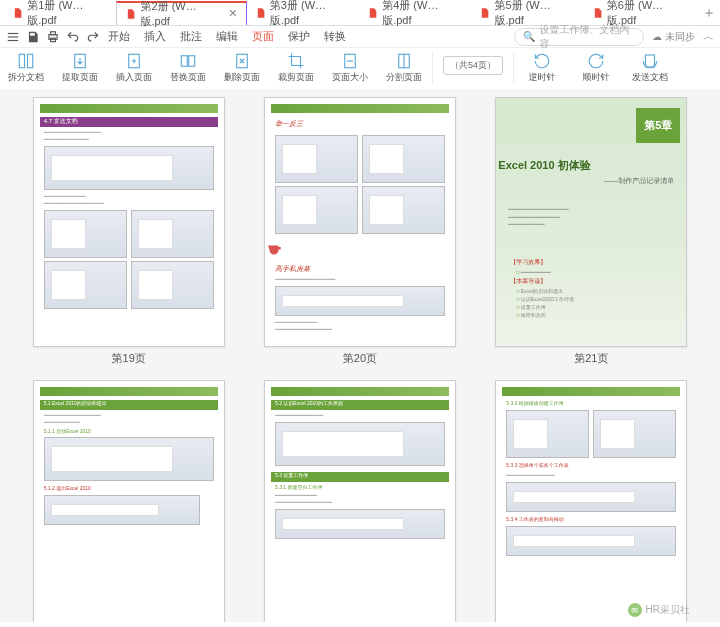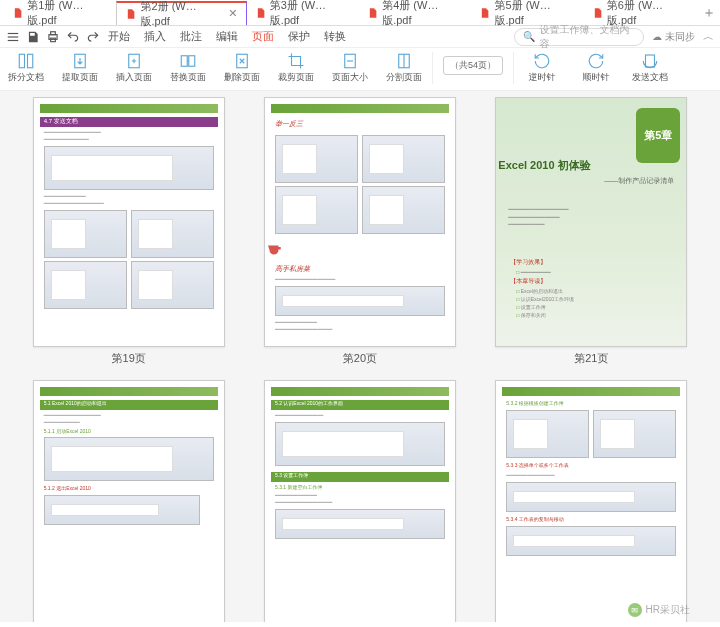--- a/index.html
+++ b/index.html
@@ -42,21 +42,21 @@
   .thumb-txt { margin: 2px 10px; font-size: 5px; color: #999; line-height: 1.4; }
   .thumb-box { margin: 3px 10px; height: 44px; background: linear-gradient(180deg,#e8ebf2,#d8dfe8); border: 1px solid #bbb; position: relative; }
   .thumb-box.small { height: 30px; }
   .thumb-box::after { content: ""; position: absolute; inset: 8px 40px 8px 6px; background: #fff; border: 1px solid #ddd; }
   .thumb-box-row { display: flex; gap: 4px; margin: 3px 10px; }
   .thumb-box-row .thumb-box { flex: 1; margin: 0; height: 48px; }
   .thumb-cup { width: 18px; height: 18px; margin: 4px auto 2px; color: #d9534f; }
   
   
   .chapter-thumb { background: linear-gradient(180deg,#d6e8d0 0%, #e1edd9 60%, #eef3ea 100%); }
-  .chapter-thumb .corner { position: absolute; right: 6px; top: 10px; background: #6aa33a; color: #fff; padding: 20px 8px; font-size: 11px; font-weight: bold; border-radius: 6px; }
+  .chapter-thumb .corner { position: absolute; right: 6px; top: 10px; background: #6aa33a; color: #fff; padding: 10px 8px; font-size: 11px; font-weight: bold; }
   .chapter-thumb .ch-title { position: absolute; top: 60px; left: 2px; right: 10px; font-size: 11px; color: #3b6b22; font-weight: bold; }
   .chapter-thumb .ch-sub { position: absolute; top: 78px; right: 12px; font-size: 7px; color: #666; }
   .chapter-thumb .ch-body { position: absolute; top: 108px; left: 12px; right: 12px; font-size: 5px; color: #888; line-height: 1.5; }
   .chapter-thumb .ch-list { position: absolute; top: 158px; left: 14px; right: 14px; }
   .chapter-thumb .ch-tag { font-size: 6px; color: #c0392b; margin: 2px 0; }
   .chapter-thumb .ch-item { font-size: 5px; color: #888; margin: 2px 0 2px 6px; }
   .chapter-thumb .ch-item::before { content: "□ "; color: #6aa33a; }
   
   .watermark { position: absolute; right: 30px; bottom: 10px; display: flex; align-items: center; gap: 4px; color: #888; font-size: 10px; opacity: .7; }
   .watermark .wm-icon { width: 14px; height: 14px; border-radius: 50%; background: #6eb43f; color: #fff; display: flex; align-items: center; justify-content: center; font-size: 8px; }

